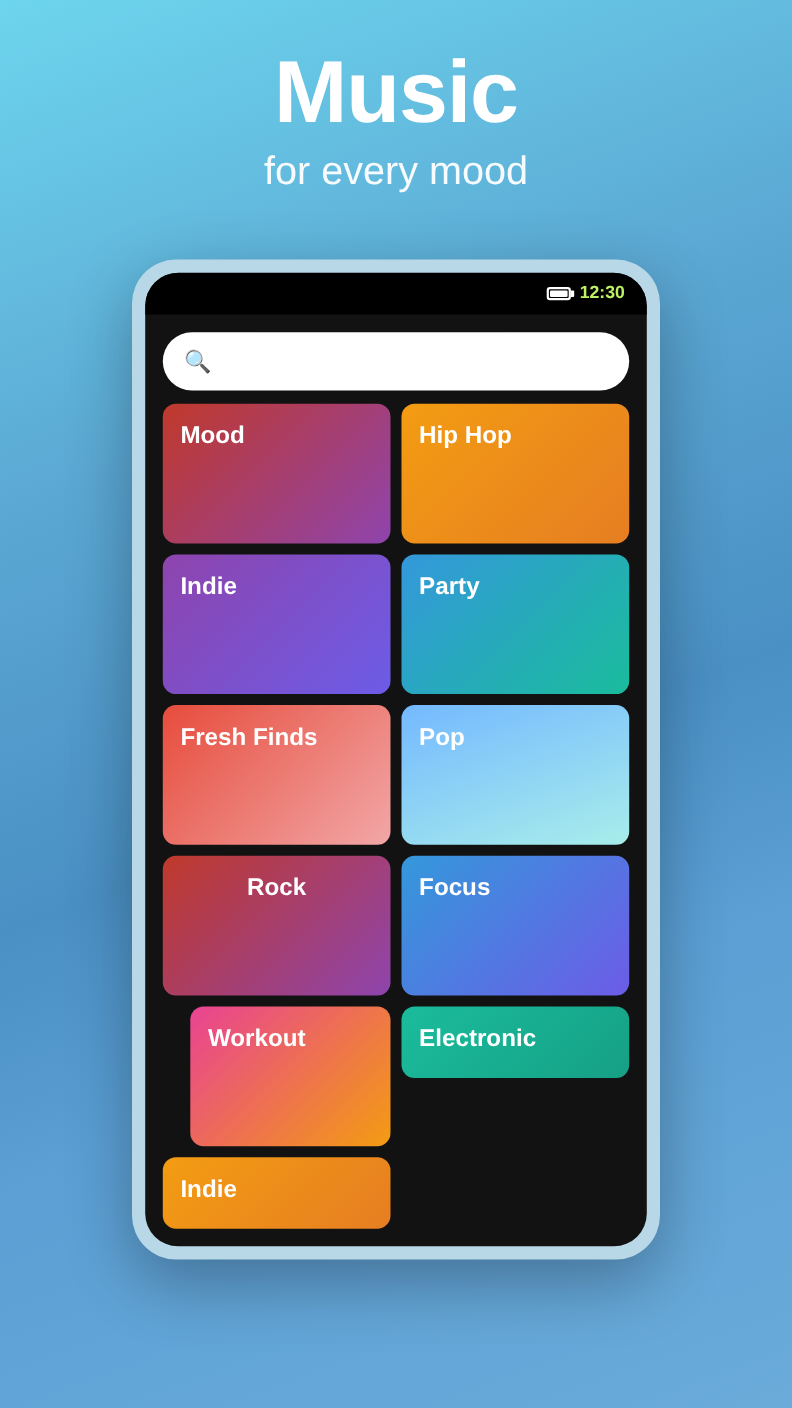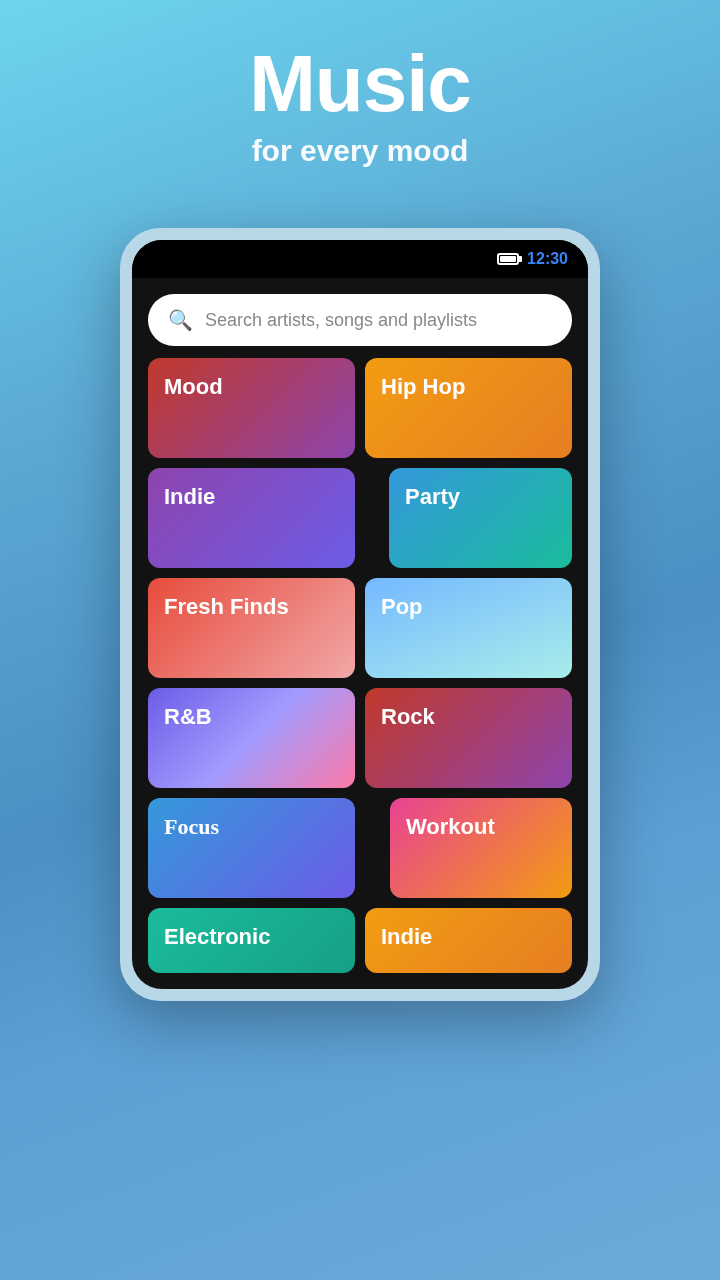--- a/index.html
+++ b/index.html
@@ -27,22 +27,22 @@
 
     .main-title {
       font-size: 80px;
       font-weight: 800;
       color: white;
       letter-spacing: -1px;
       line-height: 1;
     }
 
     .sub-title {
-      font-size: 30px;
-      font-weight: 700;
+      font-size: 36px;
+      font-weight: 400;
       color: white;
       margin-top: 10px;
       opacity: 0.95;
     }
 
     .phone-wrapper {
       width: 480px;
       background: #b8d8e8;
       border-radius: 40px;
       padding: 12px;
@@ -90,21 +90,21 @@
       position: absolute;
       left: 1px;
       top: 1px;
       bottom: 1px;
       right: 1px;
       background: white;
       border-radius: 1px;
     }
 
     .status-time {
-      color: #3b82f6;
+      color: #bef264;
       font-size: 16px;
       font-weight: 600;
     }
 
     .search-bar {
       margin: 16px 16px 12px;
       background: white;
       border-radius: 30px;
       display: flex;
       align-items: center;
@@ -126,21 +126,21 @@
     .grid {
       display: grid;
       grid-template-columns: 1fr 1fr;
       gap: 10px;
       padding: 0 16px 16px;
     }
 
     .genre-card {
       border-radius: 12px;
       padding: 16px;
-      height: 100px;
+      height: 127px;
       position: relative;
       cursor: pointer;
       overflow: hidden;
     }
 
     .genre-label {
       color: white;
       font-size: 22px;
       font-weight: 700;
       position: relative;
@@ -154,42 +154,41 @@
     .card-hiphop {
       background: linear-gradient(135deg, #f39c12 0%, #e67e22 100%);
     }
 
     .card-indie {
       background: linear-gradient(135deg, #8e44ad 0%, #6c5ce7 100%);
     }
 
     .card-party {
       background: linear-gradient(135deg, #3498db 0%, #1abc9c 100%);
-      margin-left: 24px;
     }
 
     .card-freshfinds {
       background: linear-gradient(135deg, #e74c3c 0%, #f1a7a7 100%);
     }
 
     .card-pop {
       background: linear-gradient(160deg, #74b9ff 0%, #a8edea 100%);
     }
 
     .card-rb {
       background: linear-gradient(135deg, #6c5ce7 0%, #a29bfe 50%, #fd79a8 100%);
     }
 
     .card-rock {
       background: linear-gradient(135deg, #c0392b 0%, #8e44ad 100%);
+      text-align: center;
     }
 
     .card-focus {
       background: linear-gradient(135deg, #3498db 0%, #6c5ce7 100%);
-      font-family: Liberation Serif, serif;
     }
 
     .card-workout {
       background: linear-gradient(135deg, #e84393 0%, #f39c12 100%);
       margin-left: 25px;
     }
 
     .card-electronic {
       background: linear-gradient(135deg, #1abc9c 0%, #16a085 100%);
     }
@@ -208,21 +207,20 @@
 
 <div class="phone-wrapper">
   <div class="phone-screen">
     <div class="status-bar">
       <span class="battery-icon"></span>
       <span class="status-time">12:30</span>
     </div>
 
     <div class="search-bar">
       <span class="search-icon">🔍</span>
-      <span class="search-placeholder">Search artists, songs and playlists</span>
     </div>
 
     <div class="grid">
       <div class="genre-card card-mood">
         <span class="genre-label">Mood</span>
       </div>
       <div class="genre-card card-hiphop">
         <span class="genre-label">Hip Hop</span>
       </div>
       <div class="genre-card card-indie">
@@ -230,23 +228,20 @@
       </div>
       <div class="genre-card card-party">
         <span class="genre-label">Party</span>
       </div>
       <div class="genre-card card-freshfinds">
         <span class="genre-label">Fresh Finds</span>
       </div>
       <div class="genre-card card-pop">
         <span class="genre-label">Pop</span>
       </div>
-      <div class="genre-card card-rb">
-        <span class="genre-label">R&amp;B</span>
-      </div>
       <div class="genre-card card-rock">
         <span class="genre-label">Rock</span>
       </div>
       <div class="genre-card card-focus">
         <span class="genre-label">Focus</span>
       </div>
       <div class="genre-card card-workout">
         <span class="genre-label">Workout</span>
       </div>
       <div class="genre-card card-electronic card-partial">

